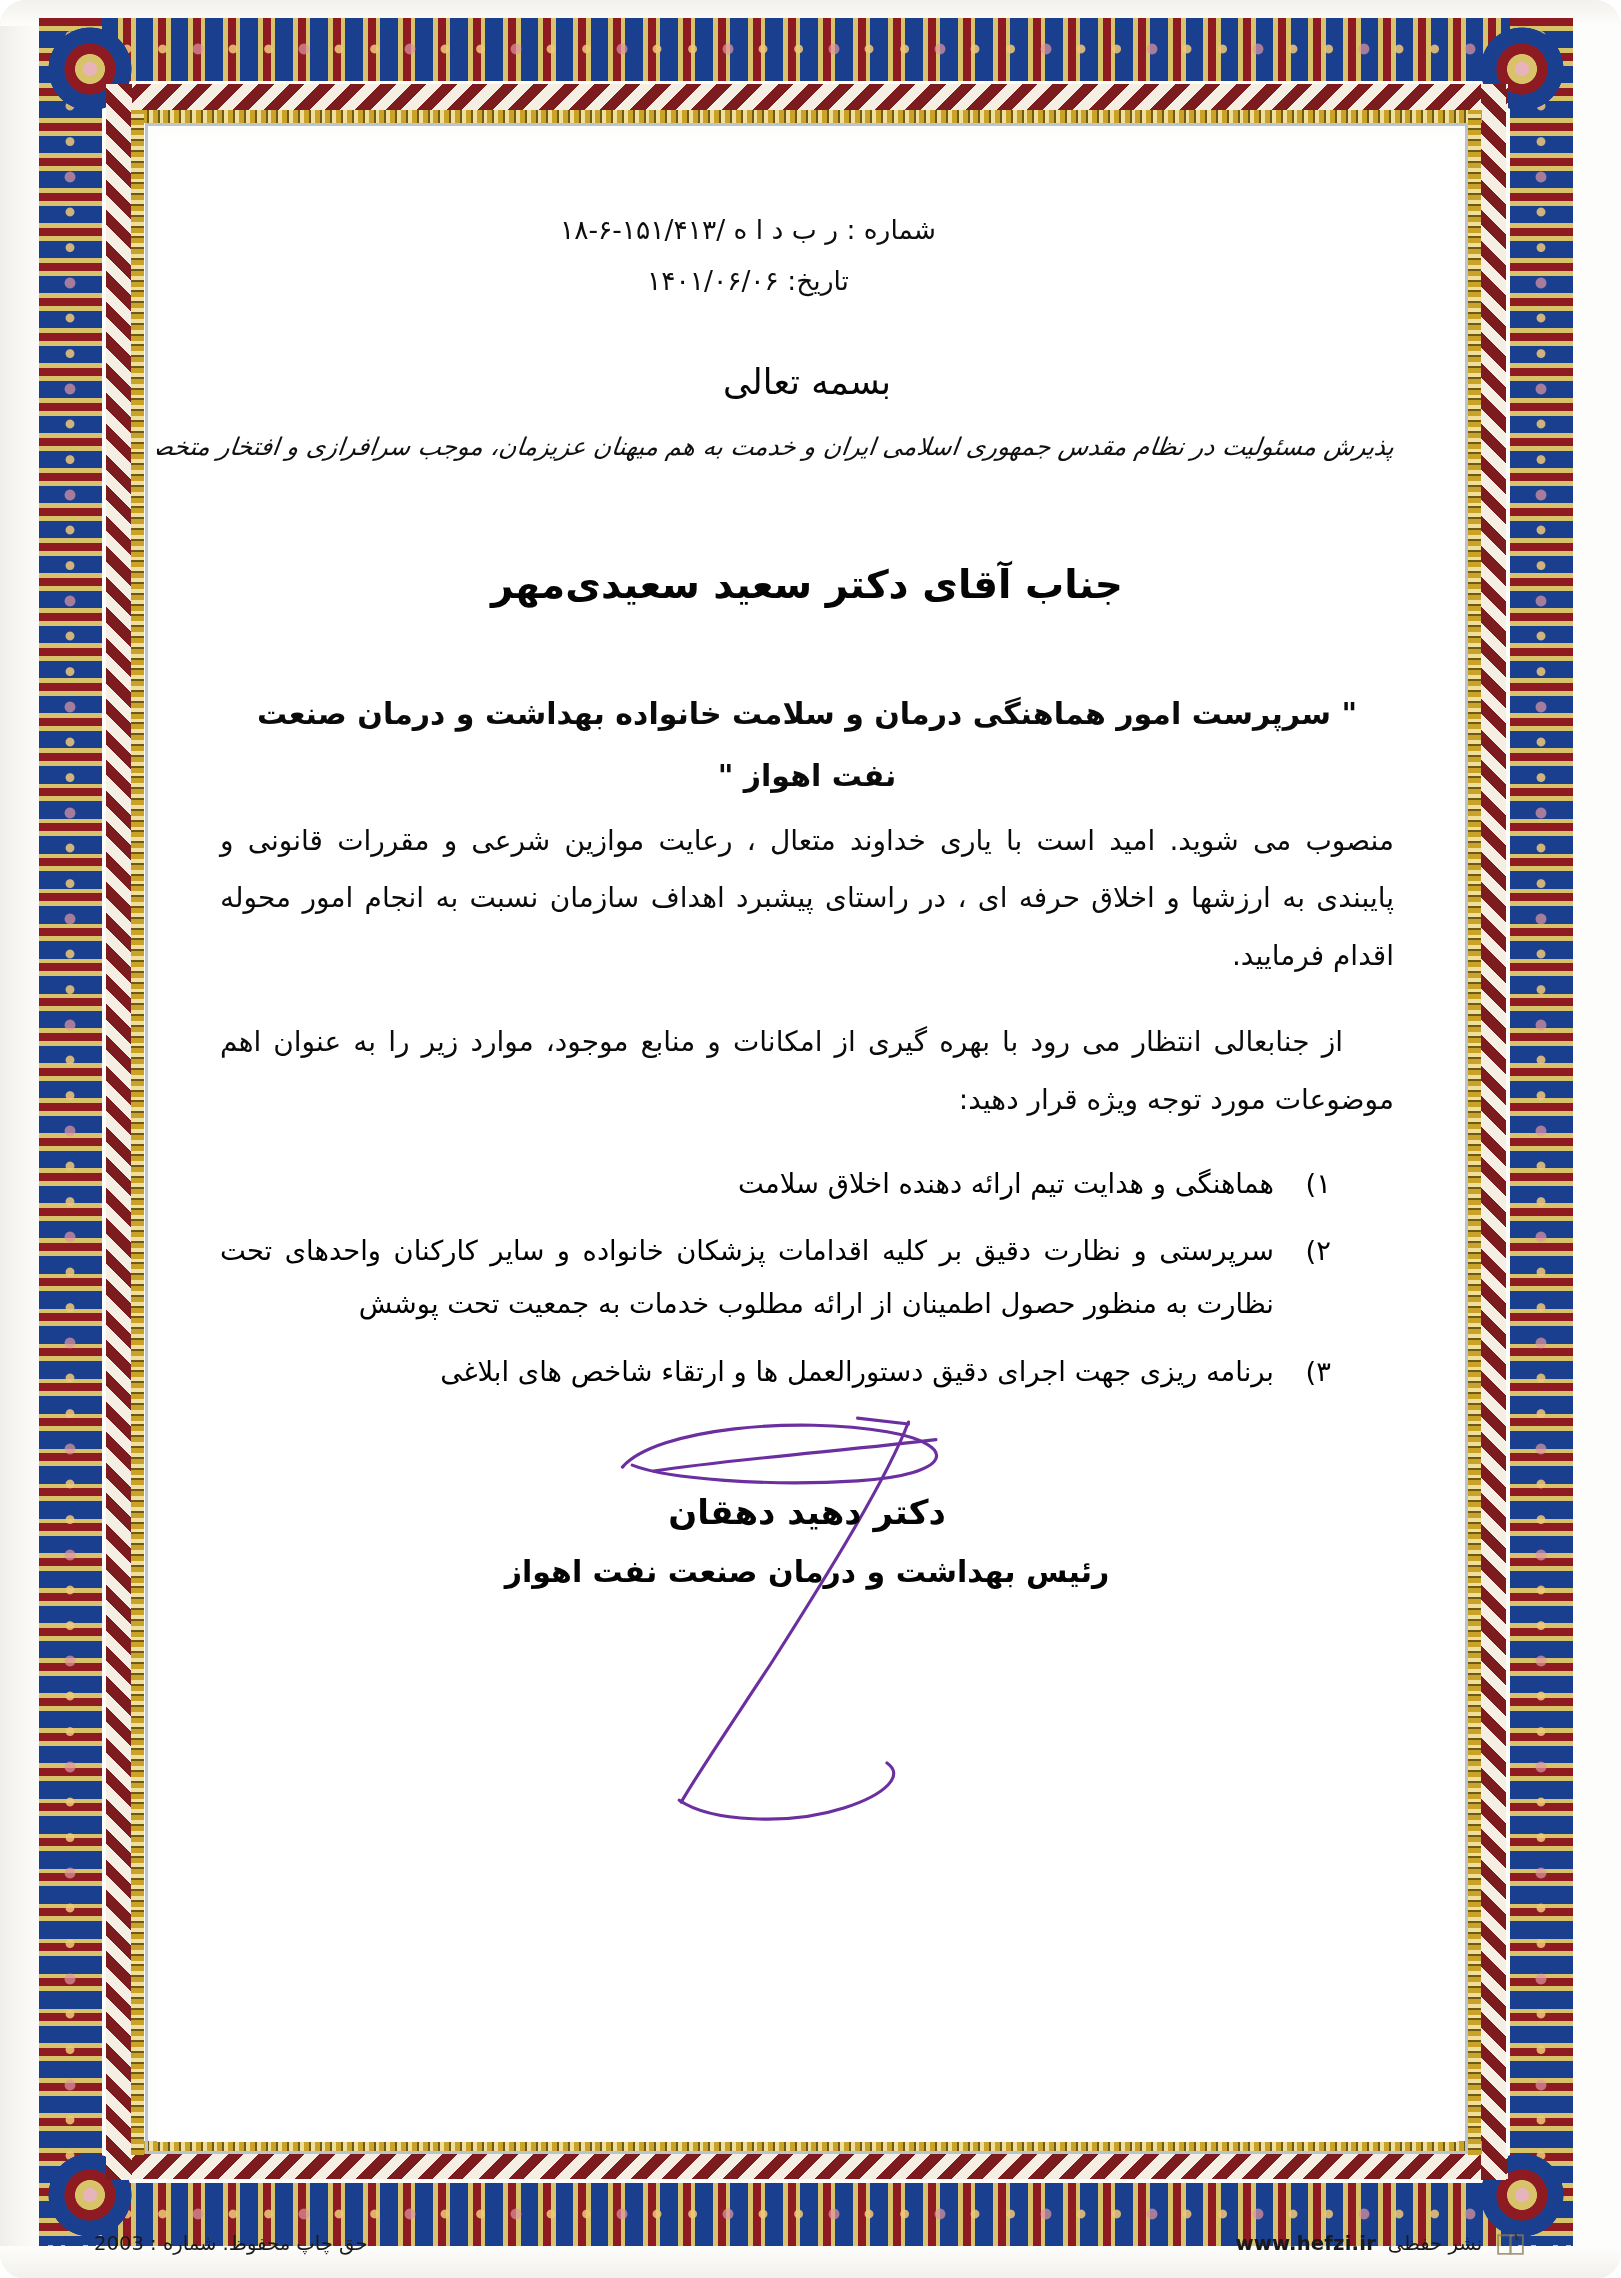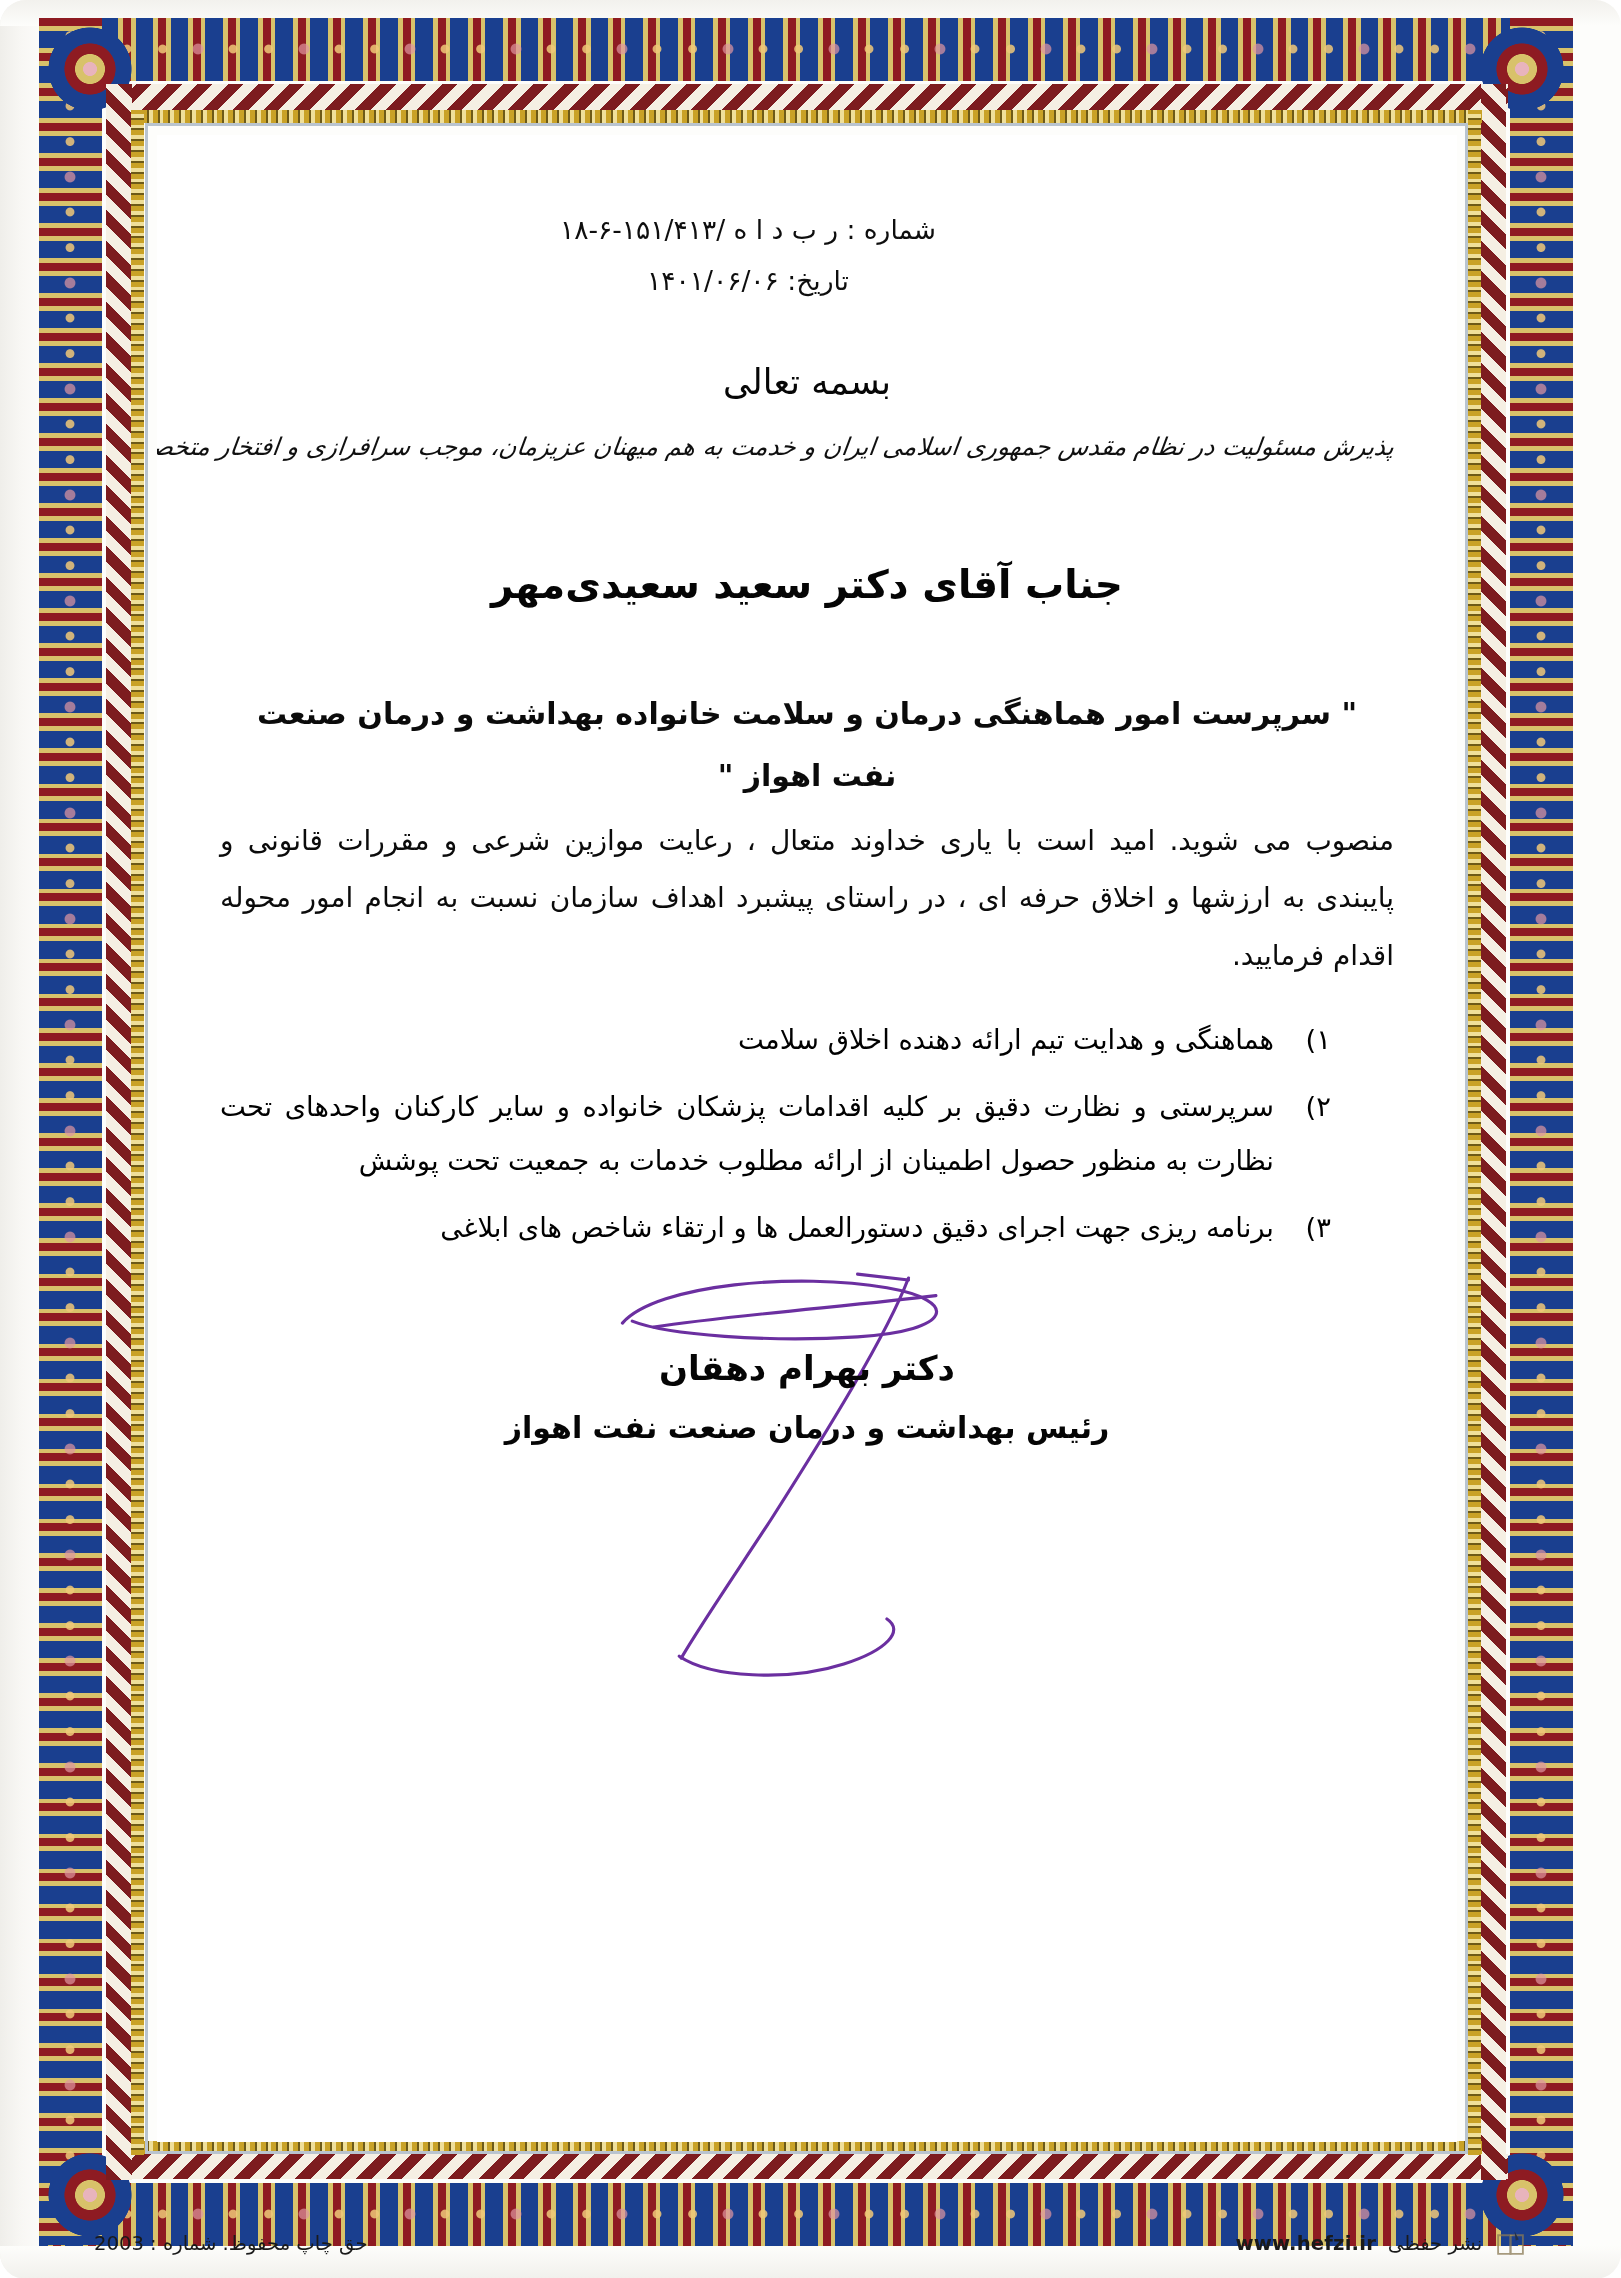--- a/index.html
+++ b/index.html
@@ -380,20 +380,21 @@
     <div class="basmala">بسمه تعالی</div>
     <div class="preamble">پذیرش مسئولیت در نظام مقدس جمهوری اسلامی ایران و خدمت به هم میهنان عزیزمان، موجب سرافرازی و افتخار متخصصان متعهد این مرز و بوم است.</div>
 
     <div class="addressee">جناب آقای دکتر سعید سعیدی‌مهر</div>
 
     <div class="body-text">
       <p>
         <span class="appointment-title">" سرپرست امور هماهنگی درمان و سلامت خانواده بهداشت و درمان صنعت نفت اهواز "</span>
         <span>منصوب می شوید. امید است با یاری خداوند متعال ، رعایت موازین شرعی و مقررات قانونی و پایبندی به ارزشها و اخلاق  حرفه ای ، در راستای پیشبرد اهداف سازمان نسبت به انجام امور محوله اقدام فرمایید.</span>
       </p>
+      <p>از جنابعالی انتظار می رود با بهره گیری از امکانات و منابع موجود، موارد زیر را به عنوان اهم موضوعات مورد توجه ویژه قرار دهید:</p>
     </div>
 
     <ol class="duties">
       <li>
         <span class="num">۱)</span>
         <span>هماهنگی و هدایت تیم ارائه دهنده اخلاق سلامت</span>
       </li>
       <li>
         <span class="num">۲)</span>
         <span>سرپرستی و نظارت دقیق بر کلیه اقدامات پزشکان خانواده و سایر کارکنان واحدهای تحت نظارت به منظور حصول اطمینان از ارائه مطلوب خدمات به جمعیت تحت پوشش</span>
@@ -407,21 +408,21 @@
     <div class="sign-block">
       <svg class="signature-svg" viewBox="0 0 540 420">
         <g fill="none" stroke="#6b2fa0" stroke-width="3.2" stroke-linecap="round" stroke-linejoin="round">
           <path d="M60 58 C 95 18, 240 6, 330 22 C 405 35, 398 66, 300 72 C 210 78, 105 70, 70 56"></path>
           <path d="M92 62 C 170 50, 300 40, 380 30"></path>
           <path d="M352 12 C 330 70, 268 170, 212 258 C 170 322, 136 372, 120 400"></path>
           <path d="M118 398 C 150 420, 230 424, 286 406 C 330 392, 348 372, 330 360"></path>
           <path d="M300 8 L 352 14"></path>
         </g>
       </svg>
-      <div class="sign-name">دکتر بهرام دهقان</div>
+      <div class="sign-name">دکتر دهید دهقان</div>
       <div class="sign-role">رئیس بهداشت و درمان صنعت نفت اهواز</div>
     </div>
 
   </div>
 
   <div class="footer">
     <div class="footer-right">
       <svg class="pen-icon" viewBox="0 0 32 32">
         <path d="M4 8 h12 v18 H4 z" fill="none" stroke="#8a7a55" stroke-width="1.8"></path>
         <path d="M16 8 h12 v18 H16 z" fill="none" stroke="#8a7a55" stroke-width="1.8"></path>

